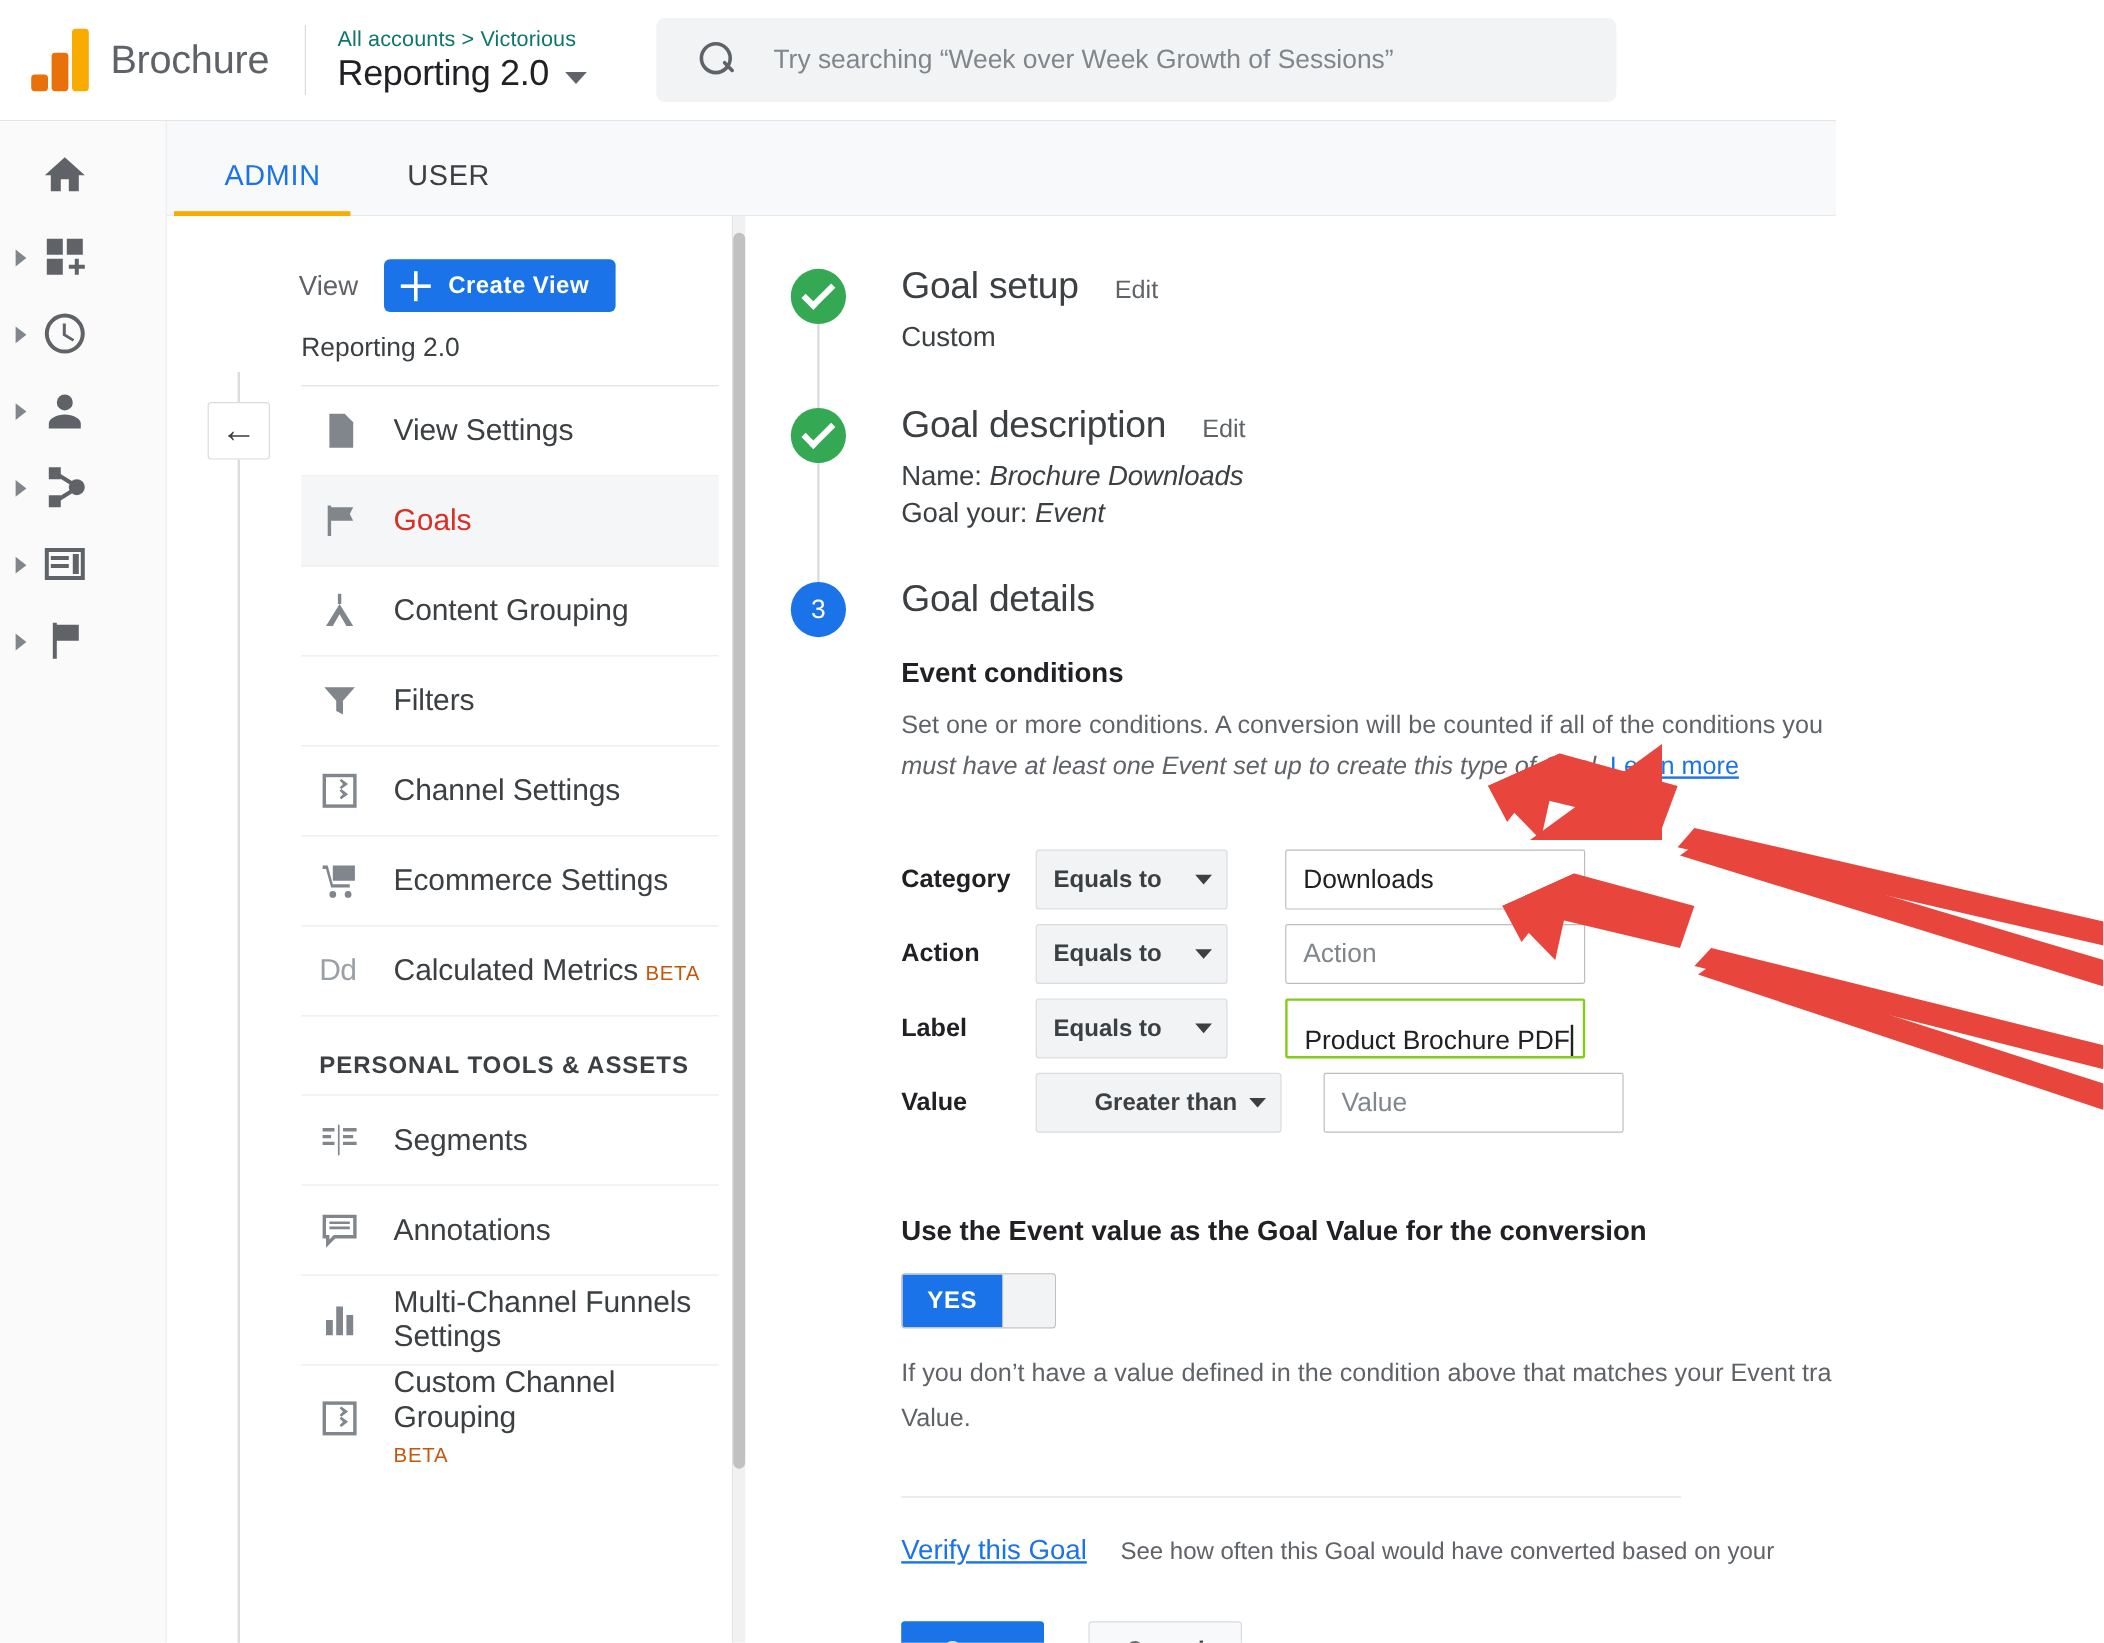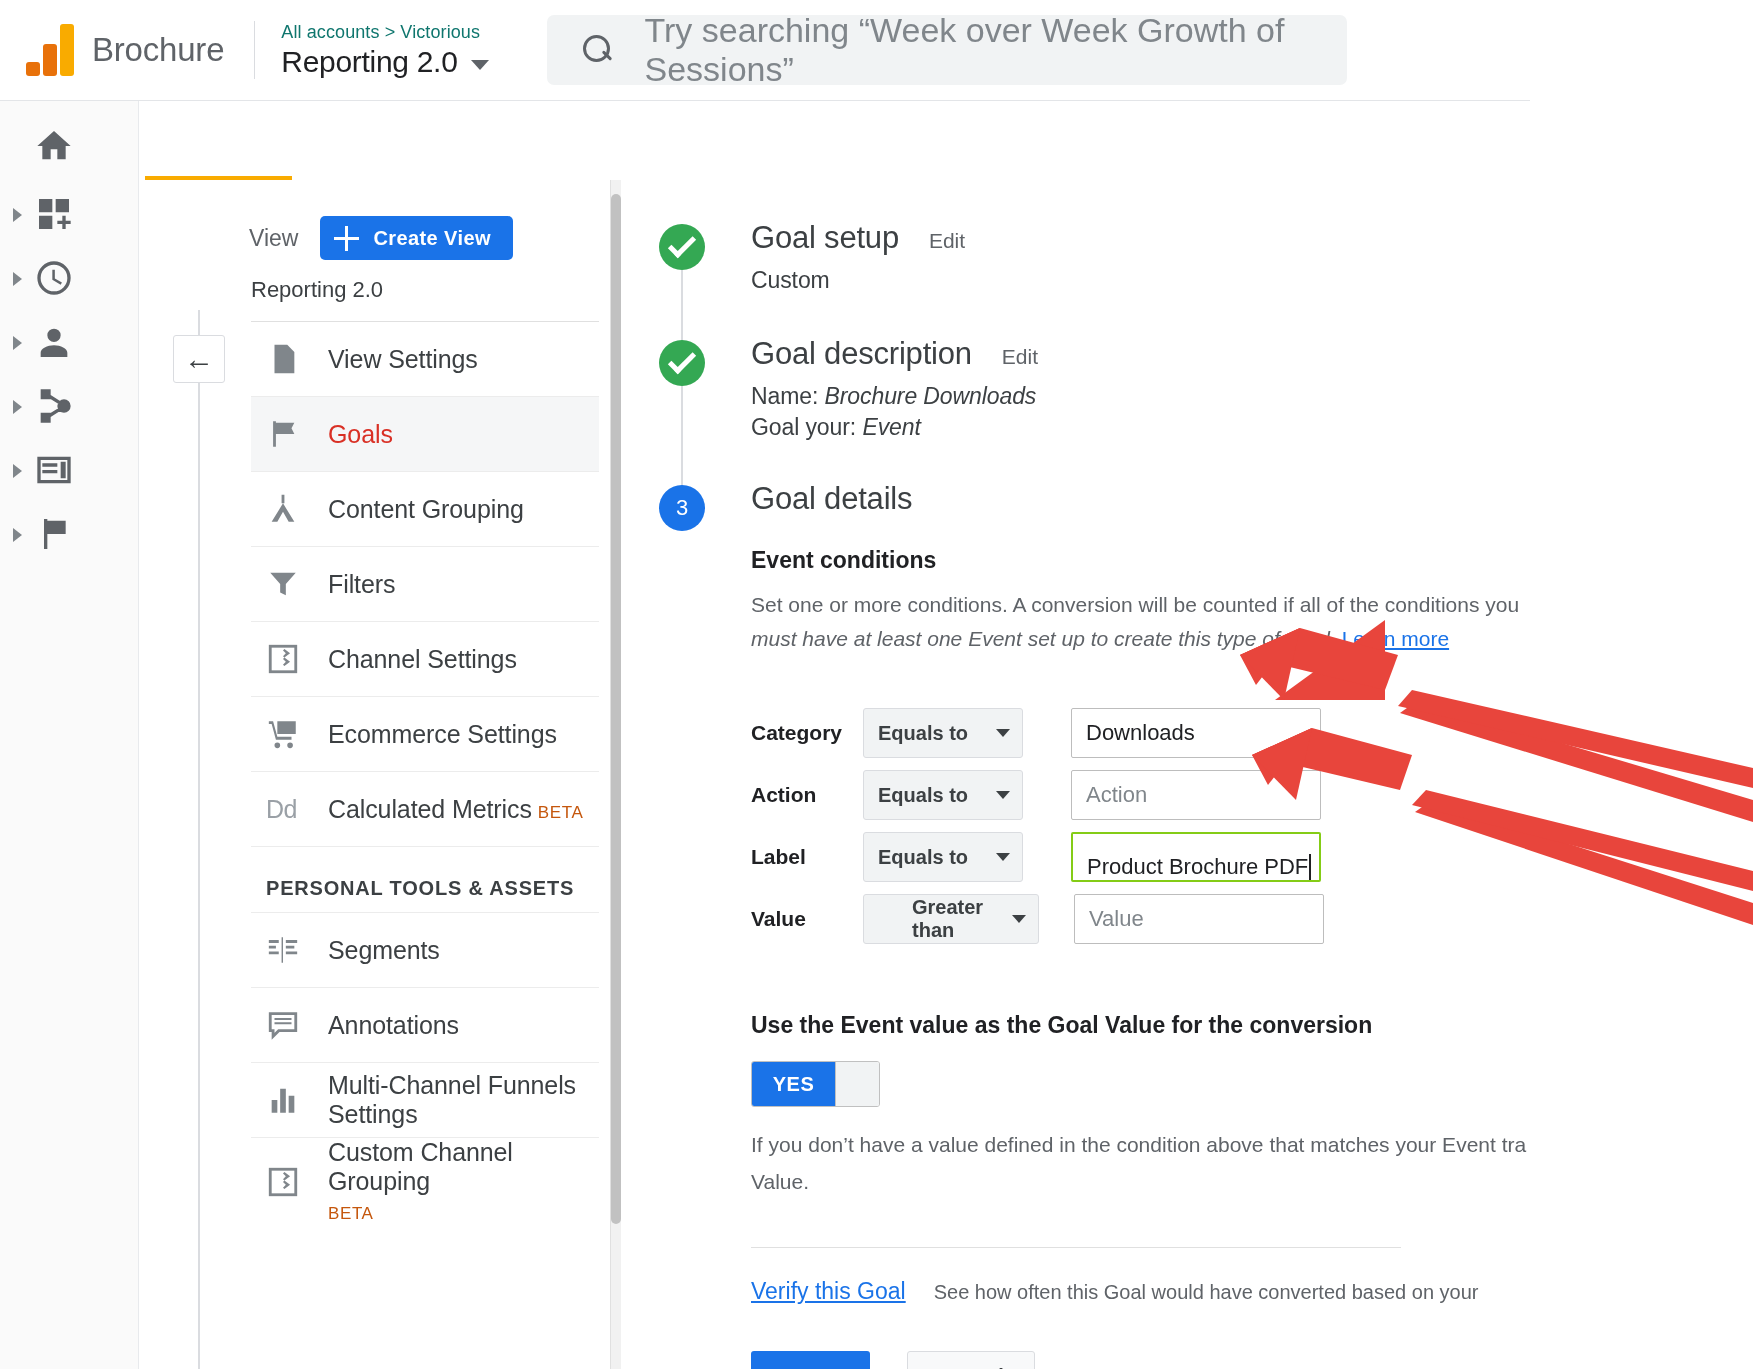--- a/index.html
+++ b/index.html
@@ -44,21 +44,21 @@
   }
   .search-ic { width:30px;height:30px; position:relative; flex:none; }
   .search-ic::before {
     content:''; position:absolute; left:0; top:0; width:21px;height:21px;
     border:3px solid #5f6368; border-radius:50%;
   }
   .search-ic::after {
     content:''; position:absolute; left:18px; top:19px; width:12px;height:3px;
     background:#5f6368; transform: rotate(45deg); border-radius:2px;
   }
-  .search-ph { margin-left:32px; font-size:34px; color:#80868b; }
+  .search-ph { margin-left:32px; font-size:22px; color:#80868b; }
 
   
   .rail {
     position:absolute; top:101px; left:0; width:139px; height:1268px;
     background:#fafafa; border-right:1px solid #e8eaed;
   }
   .rail-item { position:relative; height:64px; display:flex; align-items:center; }
   .rail-arrow {
     position:absolute; left:13px; width:0;height:0;
     border-top:7px solid transparent; border-bottom:7px solid transparent;
@@ -173,21 +173,21 @@
   .cond-form { margin-top:52px; }
   .cond-row { display:flex; align-items:center; margin-bottom:12px; }
   .cond-label {
     width:112px; font-size:21px; font-weight:700; color:#202124; flex:none;
   }
   .sel {
     width:160px; height:50px; background:#f1f3f4; border:1px solid #dadce0;
     border-radius:3px; display:flex; align-items:center; justify-content:space-between;
     padding:0 12px 0 14px; font-size:20px; font-weight:700; color:#3c4043;
   }
-  .sel.wide { width:176px;padding-left:48px; }
+  .sel.wide { width:205px;padding-left:48px; }
   .sel-caret {
     width:0;height:0; border-left:7px solid transparent; border-right:7px solid transparent;
     border-top:8px solid #3c4043; margin-left:8px;
   }
   .txtin {
     margin-left:48px; width:250px; height:50px; background:#fff;
     border:1px solid #bdbdbd; border-radius:2px;
     display:flex; align-items:center; padding-left:14px; font-size:22px; color:#202124;
   }
   .txtin.ph { color:#80868b; }
@@ -309,20 +309,26 @@
     <div class="rail-item">
       <span class="rail-arrow"></span>
       <span class="rail-gl">
         <svg viewBox="0 0 24 24">
             <path d="M6 3h2v18H6zM8 4h11v8H8z"></path>
           </svg>
       </span>
     </div>
   </div>
 
+  <div class="tabbar">
+    <div style="width:26px"></div>
+    <div class="tab active">ADMIN</div>
+    <div style="width:28px"></div>
+    <div class="tab">USER</div>
+  </div>
   <div class="tab-underline"></div>
 
   <div class="settings-panel">
     <div class="collapse-line"></div>
     <div class="collapse-btn">
       <span>←</span>
     </div>
     <div class="vline-long"></div>
 
     <div class="view-head">

